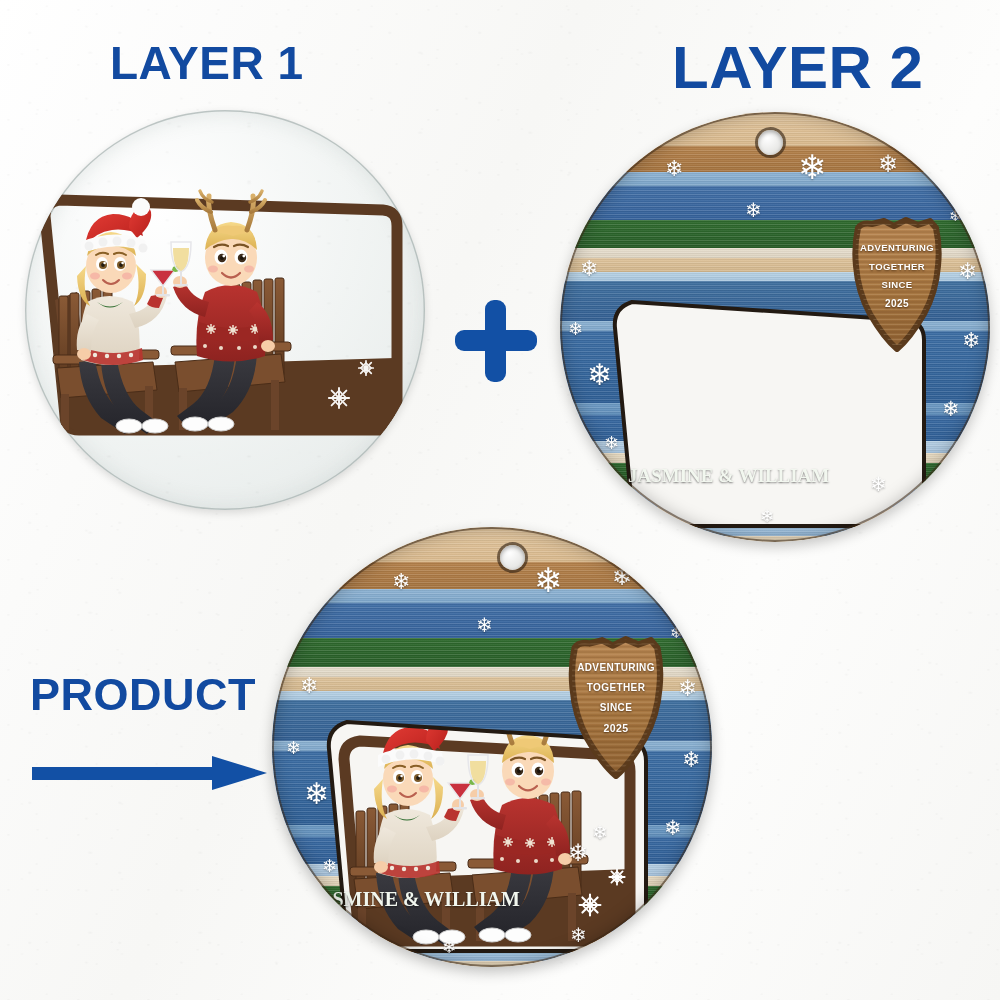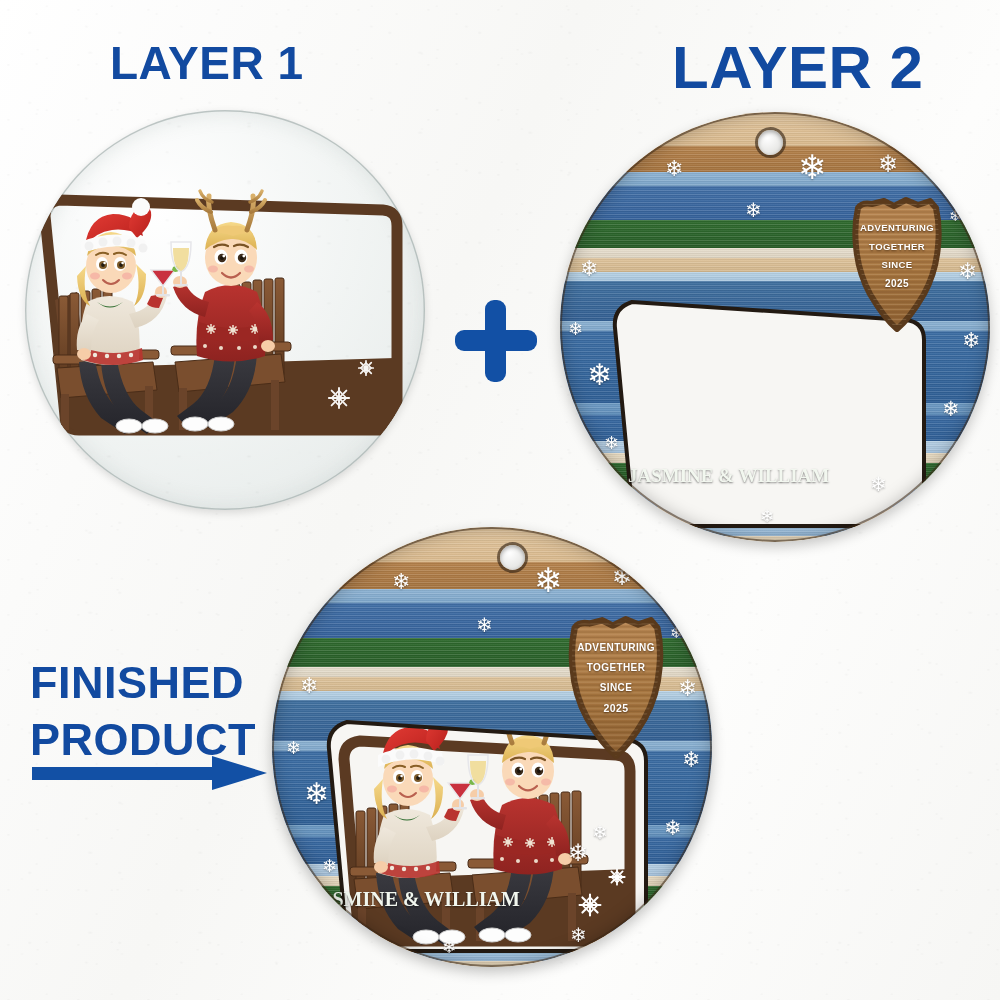--- a/index.html
+++ b/index.html
@@ -99,41 +99,40 @@
     box-shadow:0 0 0 3px rgba(48,33,18,.62), inset 0 2px 4px rgba(0,0,0,.3);
   }
   .snowflake{position:absolute;color:#ffffff;line-height:1;
     text-shadow:0 1px 2px rgba(0,0,0,.35);pointer-events:none;user-select:none;}
   .name-banner{
     position:absolute;display:flex;align-items:center;
     color:#f2f7ef;font-family:"Liberation Serif", serif;font-weight:bold;
     text-shadow:0 1px 2px rgba(0,0,0,.5);white-space:nowrap;
   }
   
-  .arrowhead{position:absolute;}
+  .arrowhead{position:absolute;margin-top:20px;}
   .arrowhead .ah-text{
     position:absolute;inset:0;display:flex;flex-direction:column;
     align-items:center;justify-content:center;
     color:#fff;font-weight:bold;text-align:center;
     text-shadow:0 1px 2px rgba(60,35,12,.75);
     letter-spacing:.4px;pointer-events:none;
   }
   .arrowhead .ah-text span{display:block;}
 </style>
 </head>
 <body>
 
 <div id="paper-texture"></div>
 
 <div class="blue-label" id="layer1-label">LAYER 1</div>
 
 <div class="blue-label" id="layer2-label">LAYER 2</div>
 
 <div class="blue-label" id="finished-label">
-  <span class="l1">FINISHED</span>
   <span class="l2">PRODUCT</span>
 </div>
 
 <div id="finished-arrow">
   <svg width="235" height="34" viewBox="0 0 235 34">
     <rect x="0" y="11" width="186" height="13" fill="#1250a5"></rect>
     <polygon points="180,0 235,17 180,34" fill="#1250a5"></polygon>
   </svg>
 </div>
 

